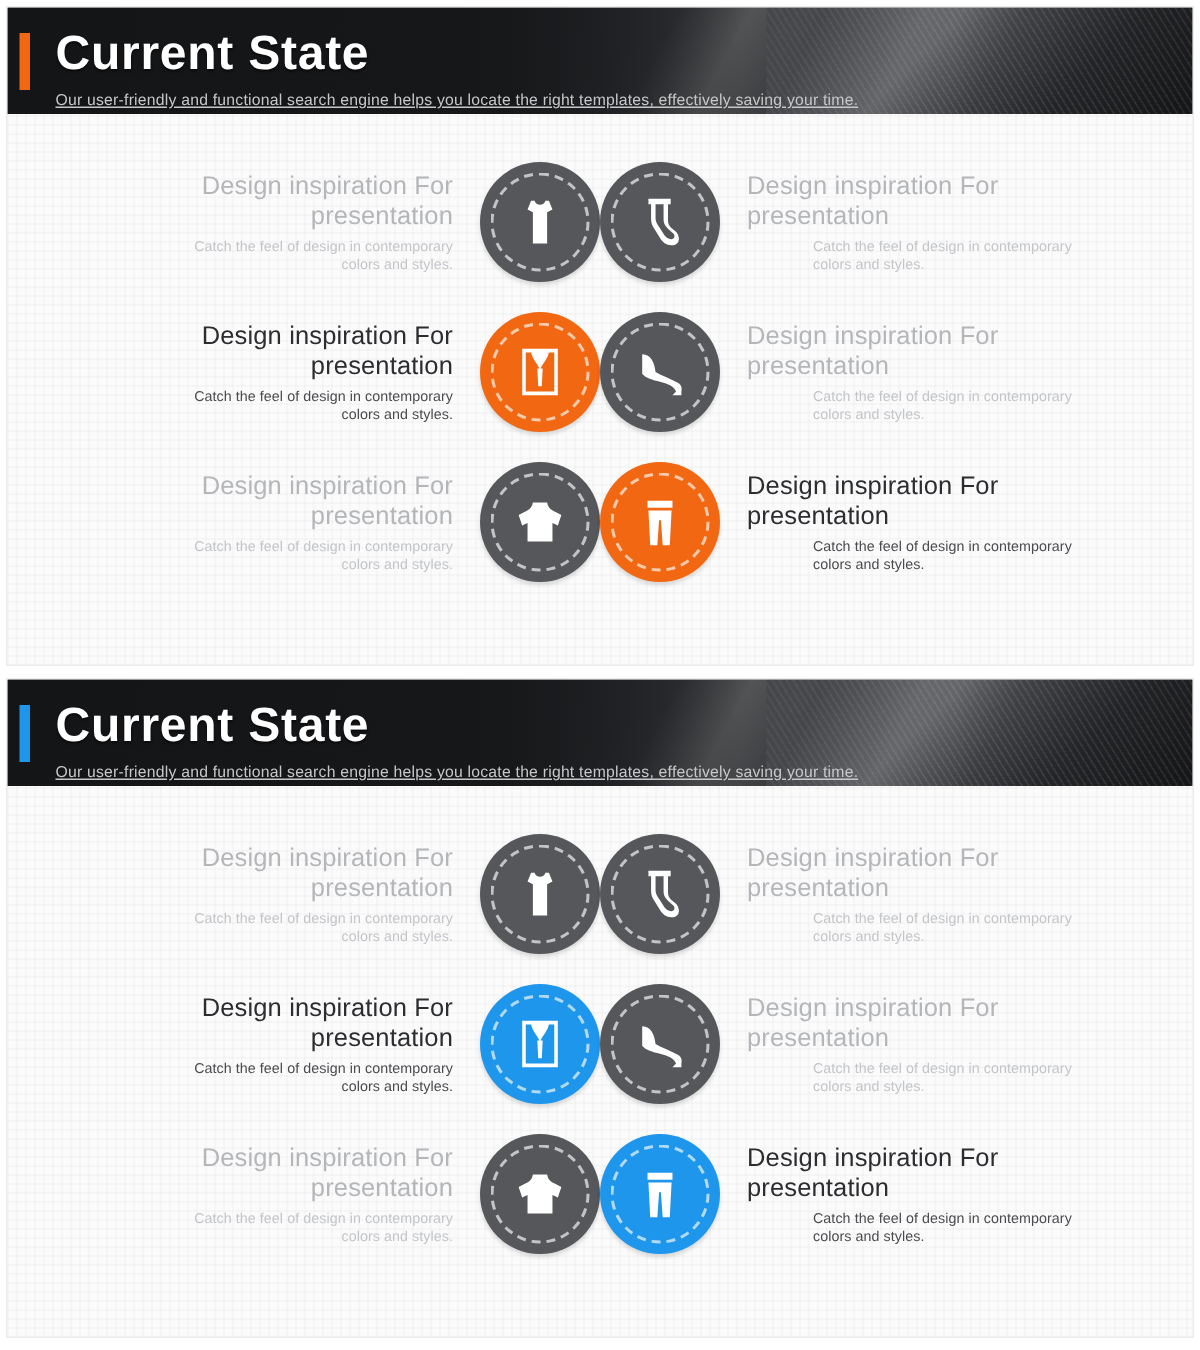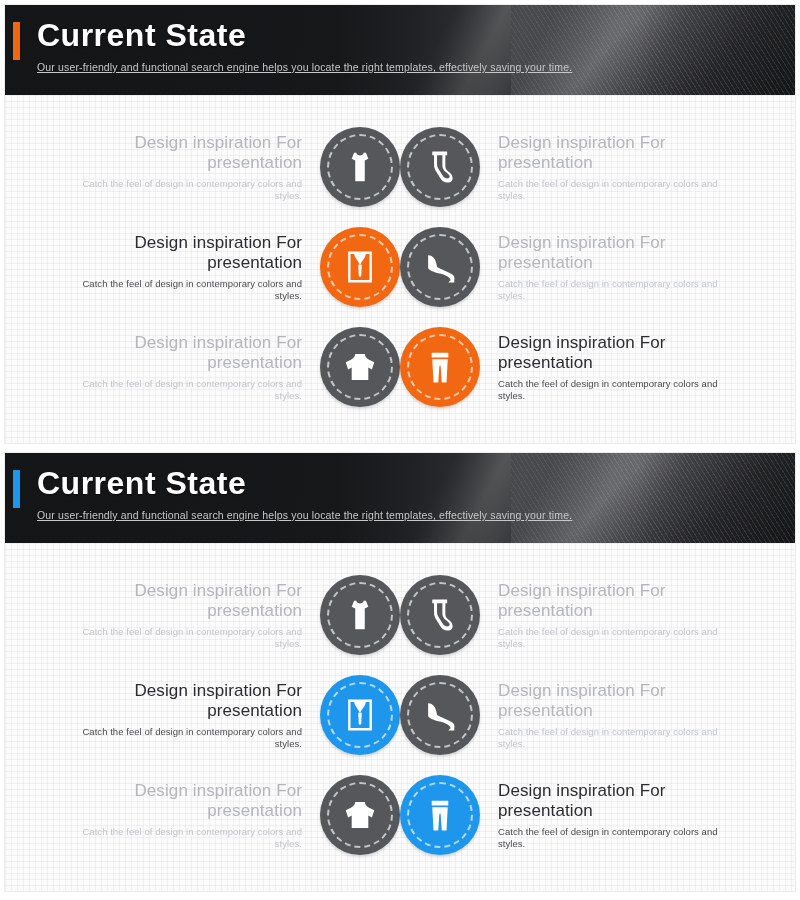--- a/index.html
+++ b/index.html
@@ -31,21 +31,21 @@
       linear-gradient(to bottom, rgba(0,0,0,0.045) 1px, transparent 1px);
     background-size: 6px 6px;
     border: 1px solid #ececec;
     overflow: hidden;
   }
   .slide + .slide { margin-top: 8px; }
 
   
   .header {
     position: relative;
-    height: 90px;
+    height: 71px;
     width: 100%;
     overflow: hidden;
     background: #222325;
   }
   .header-photo {
     position: absolute;
     inset: 0;
     background:
       linear-gradient(118deg, rgba(255,255,255,0.00) 54%, rgba(255,255,255,0.30) 60%, rgba(255,255,255,0.05) 66%, rgba(255,255,255,0.22) 74%, rgba(255,255,255,0.02) 82%),
       linear-gradient(100deg, #1b1c1e 0%, #2c2e31 30%, #3a3c40 50%, #4d5053 62%, #2a2b2e 78%, #17181a 100%);
@@ -126,20 +126,21 @@
     color: #b4b6ba;
     font-weight: normal;
     letter-spacing: 0.1px;
   }
   .t-sub {
     margin-top: 5px;
     font-size: 9.5px;
     line-height: 12px;
     color: #c3c5c9;
     letter-spacing: 0.05px;
+    margin-left: 44px;
   }
   .item.active .t-head { color: #2c2d30; }
   .item.active .t-sub  { color: #4a4b4e; }
 
   .item { display: flex; align-items: center; }
 
   
   .circle {
     width: 80px;
     height: 80px;

